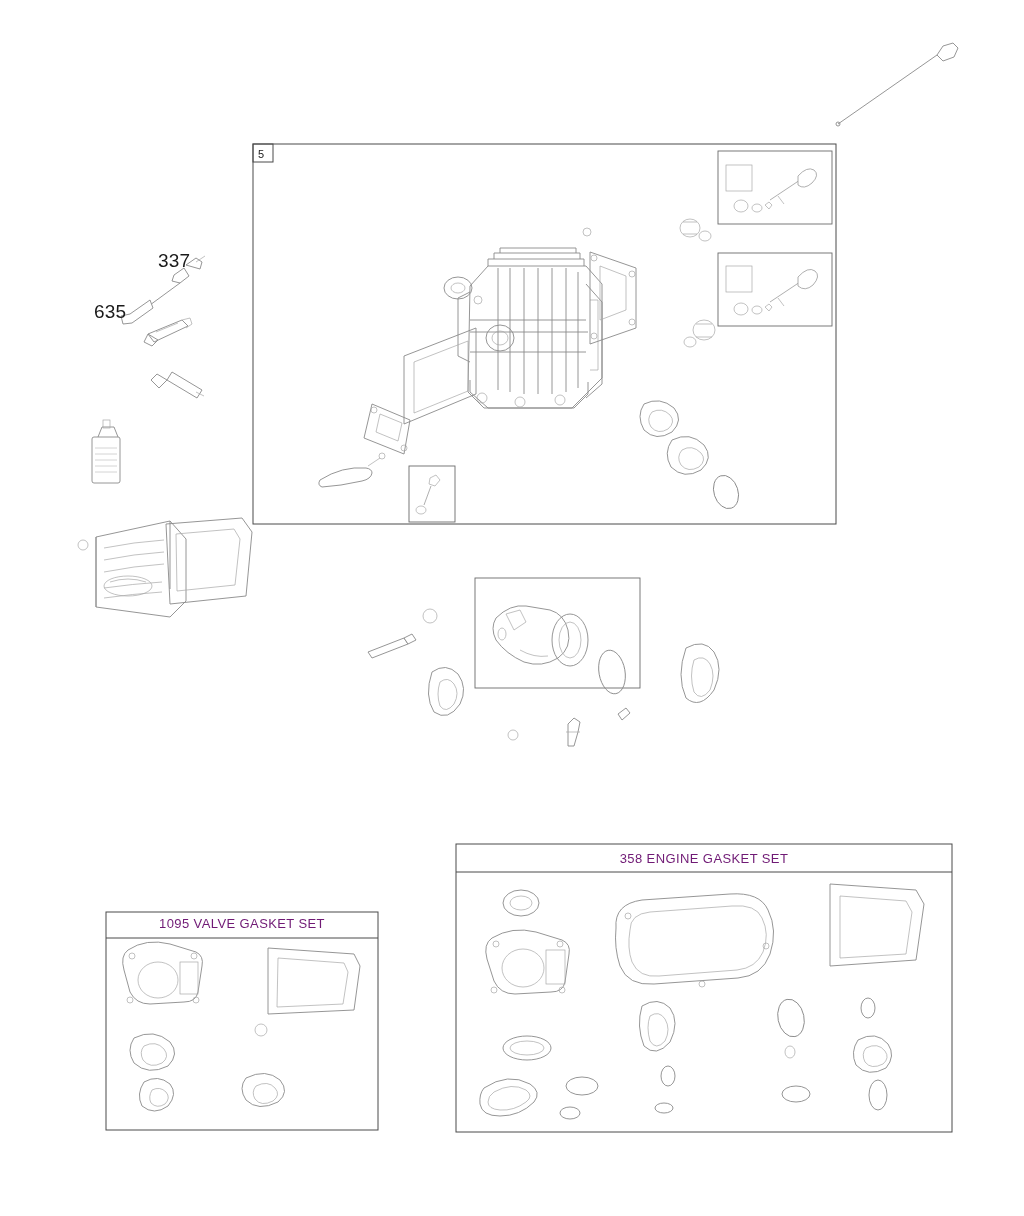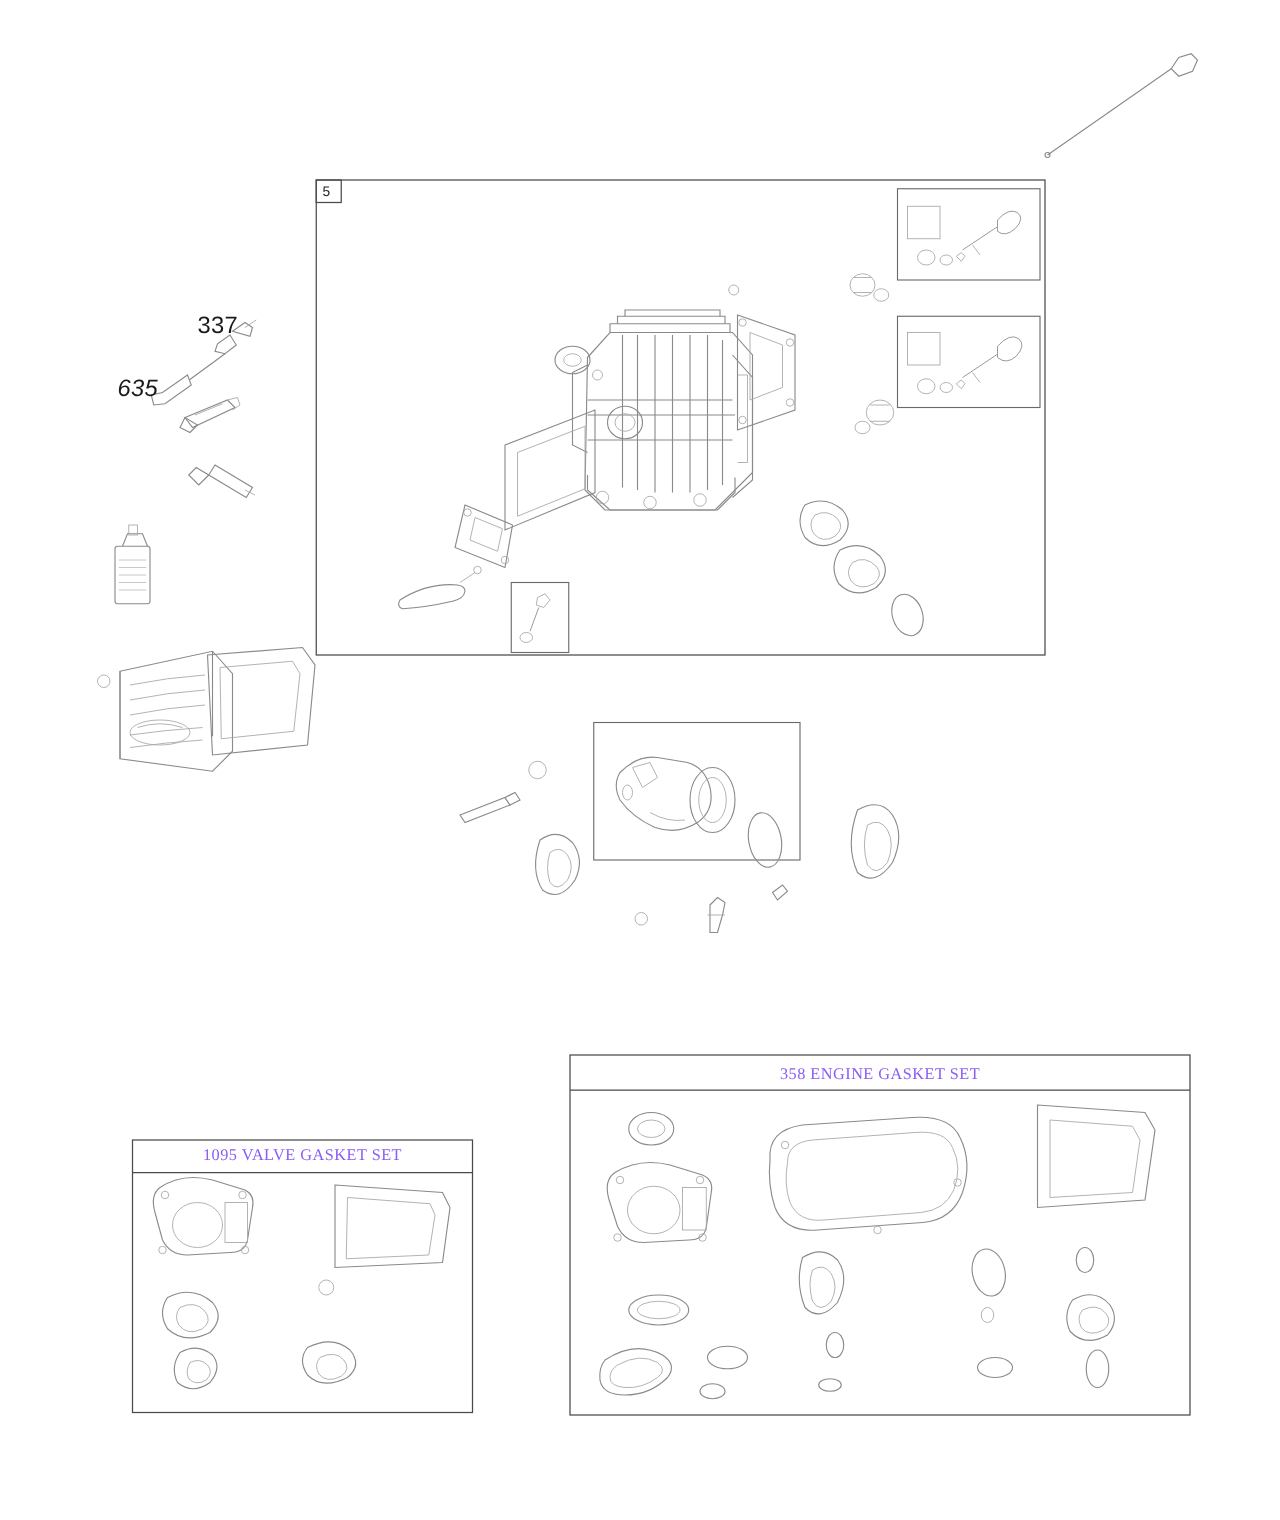--- a/index.html
+++ b/index.html
@@ -30,22 +30,22 @@
     position: absolute;
     font-size: 19px;
     font-family: "Liberation Sans", sans-serif;
     color: #1a1a1a;
     letter-spacing: 0.2px;
     white-space: nowrap;
   }
   .panel-title {
     position: absolute;
     font-size: 13px;
-    font-family: Liberation Serif, serif;
-    color: #8b5cf6;
+    font-family: Liberation Sans, sans-serif;
+    color: #701a75;
     letter-spacing: 0.4px;
     white-space: nowrap;
     text-align: center;
   }
   .box-num {
     position: absolute;
     font-size: 11px;
     font-family: "Liberation Sans", sans-serif;
     color: #1a1a1a;
   }
@@ -345,19 +345,19 @@
       <ellipse class="ln" cx="664" cy="1108" rx="9" ry="5"></ellipse>
       <ellipse class="ln" cx="796" cy="1094" rx="14" ry="8"></ellipse>
       <ellipse class="ln" cx="878" cy="1095" rx="9" ry="15"></ellipse>
     </g>
   </svg>
 
   <span class="box-num" style="left:258px; top:148px;">5</span>
 
   <span class="callout" style="left:158px; top:250px;">337</span>
 
-  <span class="callout" style="left:94px; top:301px;font-style:italic;">635</span>
+  <span class="callout" style="left:94px; top:301px;">635</span>
 
   <span class="panel-title" style="left:106px; top:916px; width:272px;">1095 VALVE GASKET SET</span>
 
   <span class="panel-title" style="left:456px; top:851px; width:496px;">358 ENGINE GASKET SET</span>
 
 </div>
 
 </body></html>

